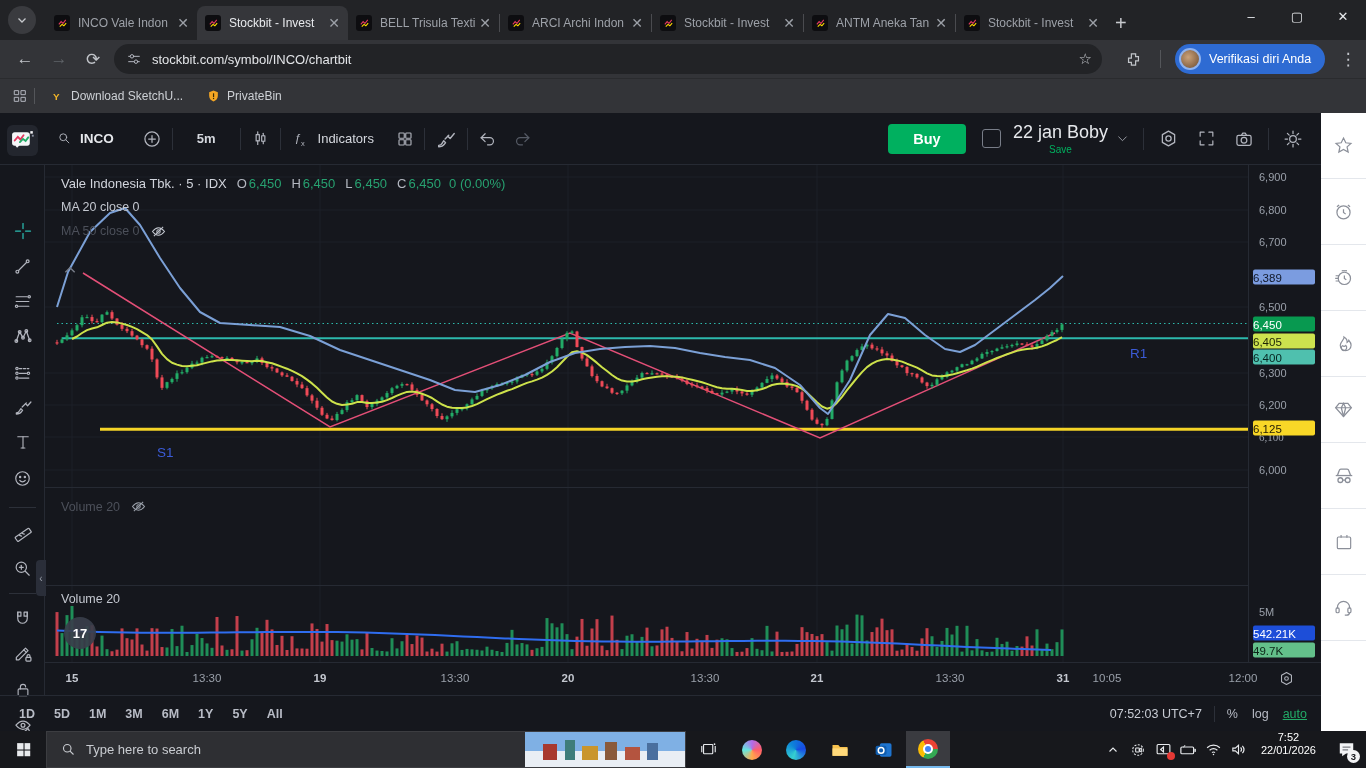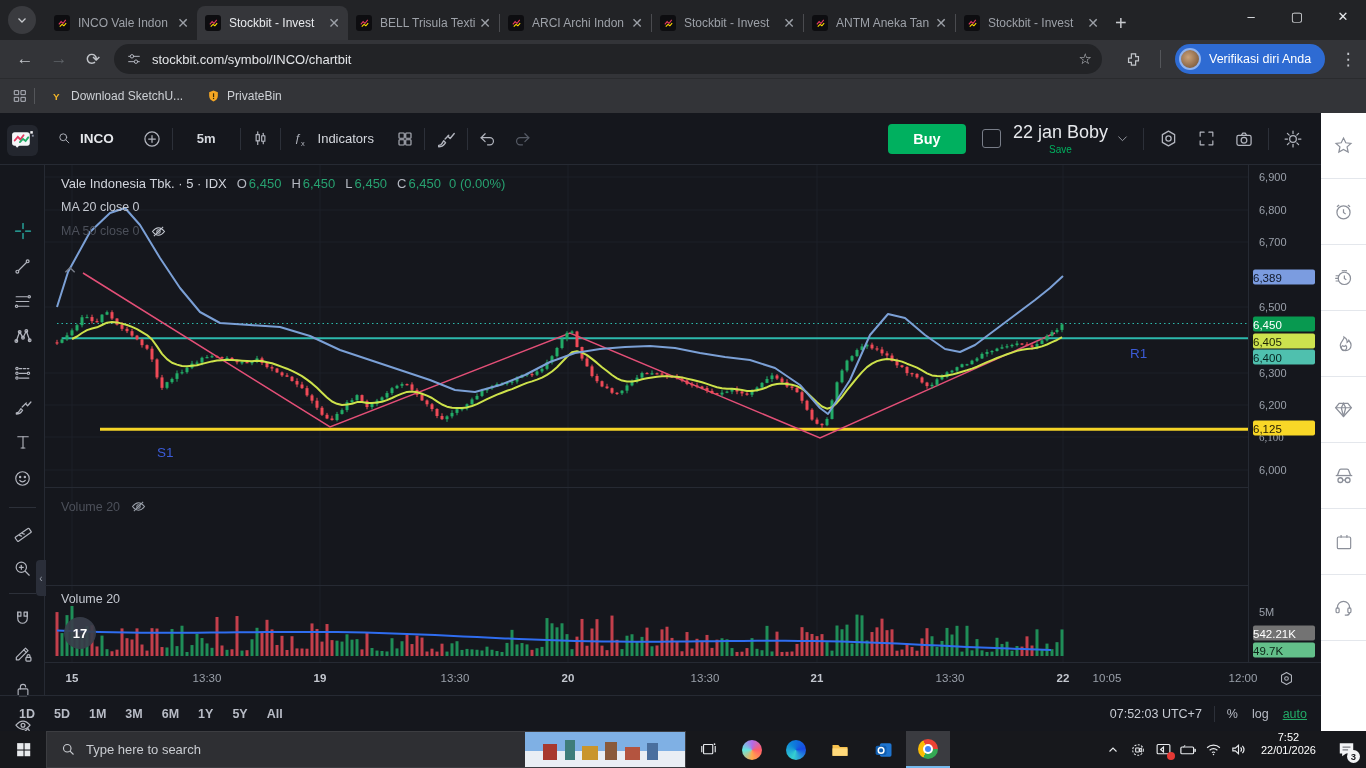--- a/index.html
+++ b/index.html
@@ -1200,40 +1200,40 @@
       <div class="ptick" style="top: 208px;">6,300</div>
       <div class="ptick" style="top: 240px;">6,200</div>
       <div class="ptick" style="top: 272px; font-family: Liberation Serif, serif;">6,100</div>
       <div class="ptick" style="top: 305px;">6,000</div>
       <div class="pbadge" style="top: 112px; background: rgb(123, 156, 224); color: rgb(16, 24, 40);">6,389</div>
       <div class="pbadge" style="top: 159px; background: rgb(8, 153, 80); color: rgb(255, 255, 255);">6,450</div>
       <div class="pbadge" style="top: 176px; background: rgb(205, 226, 78); color: rgb(29, 35, 6);">6,405</div>
       <div class="pbadge" style="top: 192px; background: rgb(79, 192, 174); color: rgb(6, 36, 32);">6,400</div>
       <div class="pbadge" style="top: 263px; background: rgb(248, 215, 39); color: rgb(39, 33, 5);">6,125</div>
       <div class="ptick" style="top: 447px;">5M</div>
-      <div class="pbadge" style="top: 468px; background: #737373; color: rgb(255, 255, 255);">542.21K</div>
+      <div class="pbadge" style="top: 468px; background: #1d4ed8; color: rgb(255, 255, 255);">542.21K</div>
       <div class="pbadge" style="top: 485px; background: rgb(99, 192, 138); color: rgb(12, 36, 23);">49.7K</div>
     </div>
 
   <div id="time-axis">
     <span id="taxis-gear" class="icon">
       <svg width="17" height="17" viewBox="0 0 24 24">
           <path d="M12 3.5l7 4v9l-7 4-7-4v-9z"></path>
           <circle cx="12" cy="12" r="2.6"></circle>
         </svg>
     </span>
   <div class="ttick major" style="left: 27px;">15</div>
       <div class="ttick" style="left: 162px;">13:30</div>
       <div class="ttick major" style="left: 275px;">19</div>
       <div class="ttick" style="left: 410px;">13:30</div>
       <div class="ttick major" style="left: 523px;">20</div>
       <div class="ttick" style="left: 660px;">13:30</div>
       <div class="ttick major" style="left: 772px;">21</div>
       <div class="ttick" style="left: 905px;">13:30</div>
-      <div class="ttick major" style="left: 1018px;">22</div>
+      <div class="ttick major" style="left: 1018px;">31</div>
       <div class="ttick" style="left: 1062px;">10:05</div>
       <div class="ttick" style="left: 1198px;">12:00</div>
     </div>
 
   <div id="bottom-bar">
     <div id="tf-container" style="display:flex;align-items:center;">
         <span class="tf">1D</span>
         <span class="tf">5D</span>
         <span class="tf">1M</span>
         <span class="tf">3M</span>

